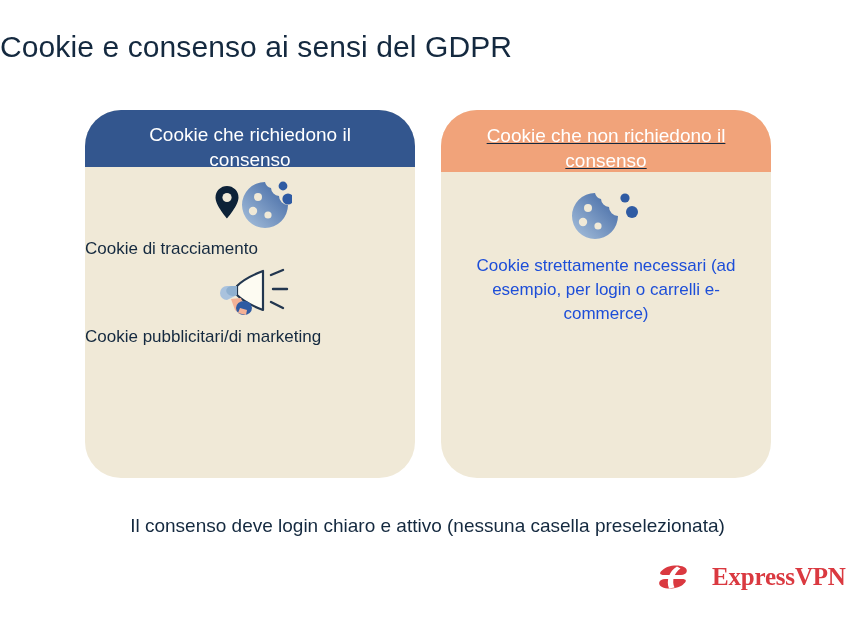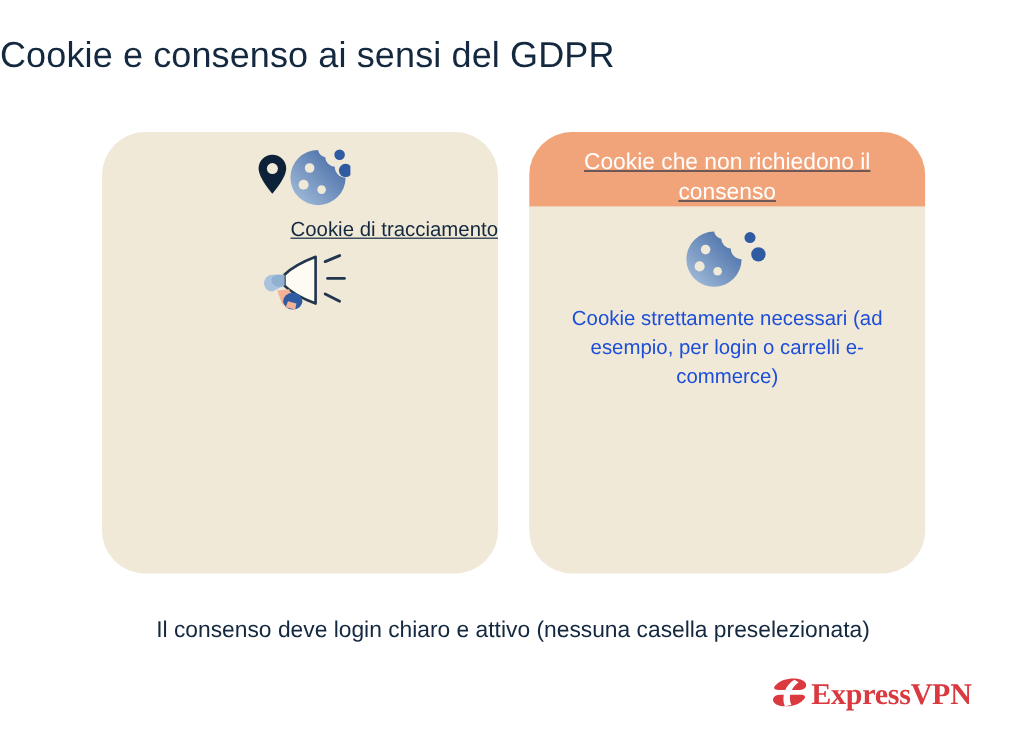--- a/index.html
+++ b/index.html
@@ -73,22 +73,21 @@
     width: 100%;
     height: calc(100% - 57px);
   }
   .card-right .card-body { height: calc(100% - 62px); }
 
   
   .entry {
     position: absolute;
     left: 0;
     width: 100%;
-    text-align: right;
-    text-decoration: underline;
+    text-align: left;
   }
   .entry-1 { top: 12px; }
   .entry-2 { top: 100px; }
   .entry-3 { top: 208px; }
 
   .entry-icon {
     height: 52px;
     display: flex;
     align-items: center;
     justify-content: center;
@@ -125,41 +124,42 @@
     text-align: center;
     font-size: 19px;
     line-height: 24px;
     color: #14293f;
   }
 
   
   .logo {
     position: absolute;
     top: 563px;
-    left: 641px;
+    left: 656px;
     display: flex;
-    align-items: center;
-    gap: 1px;
+    align-items: flex-start;
+    gap: 22px;
   }
   .logo-wordmark {
     font-family: "Liberation Serif", serif;
     font-size: 25px;
     font-weight: 700;
     color: #da3940;
     letter-spacing: -0.2px;
   }
 </style>
 </head>
 <body>
 
 <div class="page-title">Cookie e consenso ai sensi del GDPR</div>
 
 <div class="cards">
 
   <div class="card card-left">
+    <div class="card-header">Cookie che richiedono il consenso</div>
     <div class="card-body">
 
       <div class="entry entry-1">
         <div class="entry-icon">
           <svg width="84" height="50" viewBox="0 0 84 50">
             <defs>
               <linearGradient id="ckA" x1="0" y1="1" x2="1" y2="0">
                 <stop offset="0" stop-color="#a9c2dd"></stop>
                 <stop offset="1" stop-color="#3b62a0"></stop>
               </linearGradient>
@@ -186,20 +186,21 @@
             <path d="M24 31 l4 11 a5 5 0 0 0 9 -3 l-3 -9 Z" fill="#f3b196"></path>
             <ellipse cx="37" cy="40" rx="8" ry="7" fill="#2f5ba3"></ellipse>
             <path d="M31 45 l2 -5 l7 2 l-1 5 Z" fill="#f3b196"></path>
             <g stroke="#22364f" stroke-width="2.4" stroke-linecap="round">
               <line x1="64" y1="7" x2="76" y2="2"></line>
               <line x1="66" y1="21" x2="80" y2="21"></line>
               <line x1="64" y1="34" x2="76" y2="40"></line>
             </g>
           </svg>
         </div>
+        <div class="entry-label">Cookie pubblicitari/di marketing</div>
       </div>
 
 
     </div>
   </div>
 
   <div class="card card-right">
     <div class="card-header">Cookie che non richiedono il consenso</div>
     <div class="card-body">
       <div class="right-content">

